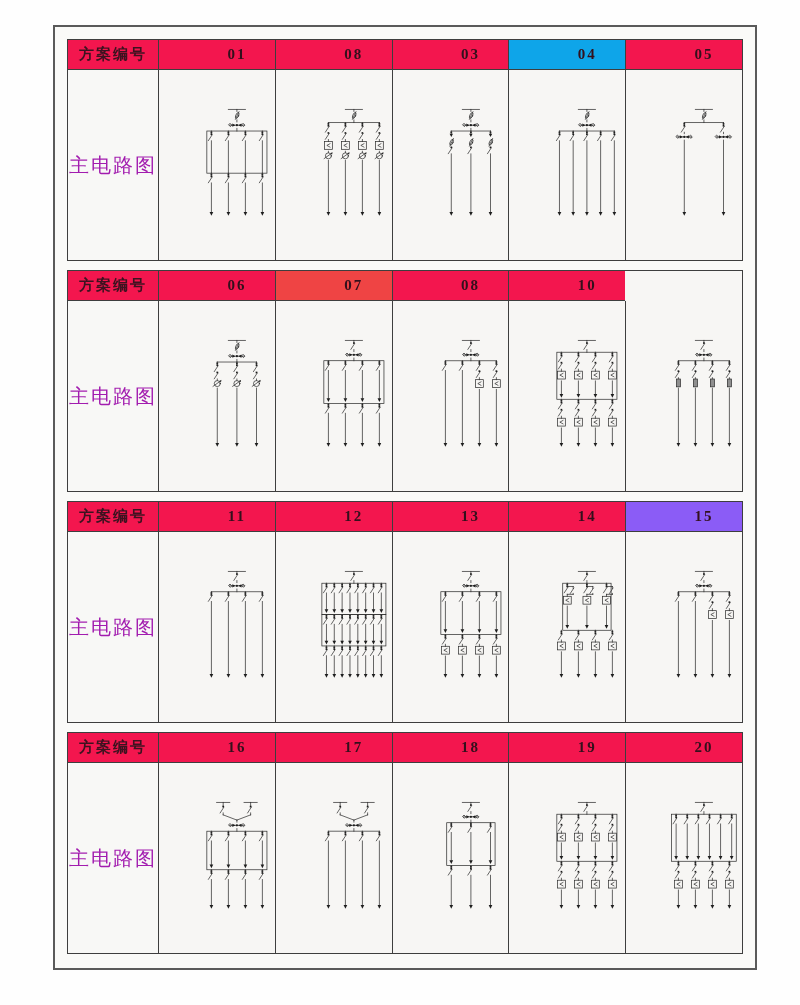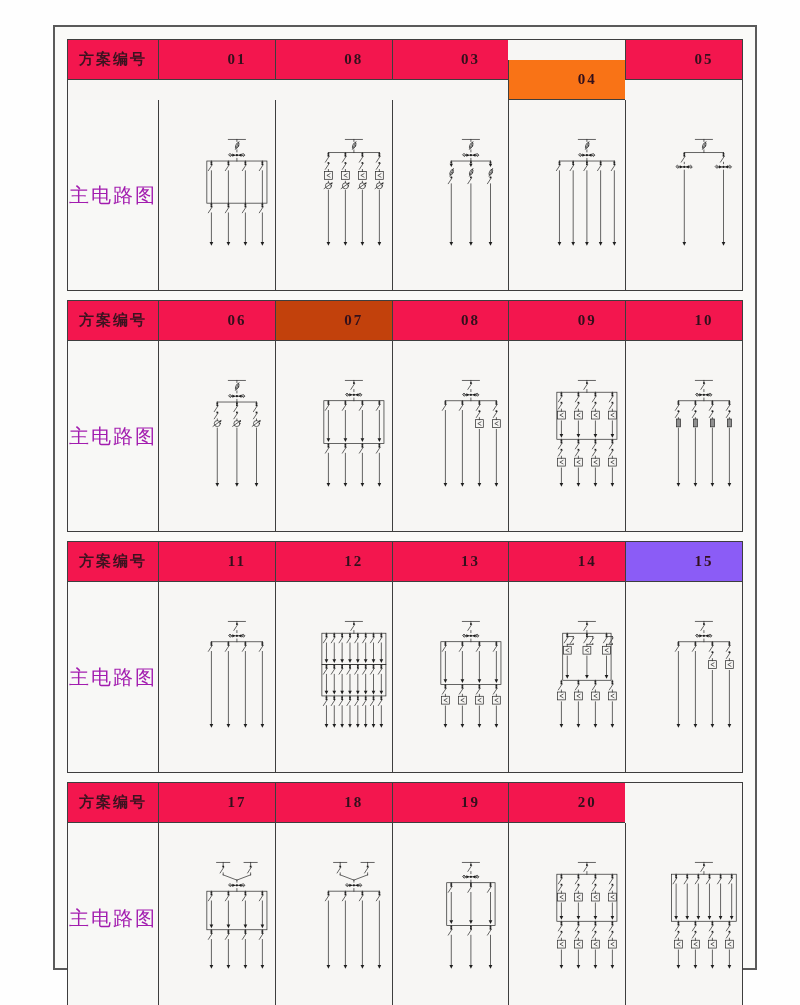--- a/index.html
+++ b/index.html
@@ -5,42 +5,42 @@
   html,body{margin:0;padding:0;background:#ffffff;}
   .page{position:relative;width:800px;height:1005px;background:#fefefe;
         font-family:"Liberation Serif","DejaVu Serif",serif;overflow:hidden;}
   .sheet{position:absolute;left:53px;top:25px;width:704px;height:945px;
          box-sizing:border-box;background:#fafaf8;border:2px solid #5a5a5a;
          padding:12px 12px 0 12px;}
   .block{border:1.5px solid #3e3e3e;margin-bottom:9px;background:#f7f6f4;}
   .row{display:grid;grid-template-columns:90px repeat(5,1fr);}
   .cell{box-sizing:border-box;display:flex;align-items:center;justify-content:center;}
   .cell + .cell{border-left:1px solid #3e3e3e;padding-left:40px;}
-  .row-header .cell{height:40px;border-bottom:1px solid #3e3e3e;
+  .row-header .cell{height:30px;border-bottom:1px solid #3e3e3e;
         font-size:15px;font-weight:bold;letter-spacing:2px;}
   .row-body .cell{height:190px;}
   .hl{color:#3c1320;}
   .num{color:#33101c;letter-spacing:1px;}
   .label-cell{background:#f8f8f6;font-size:20px;font-weight:400;color:#a21caf;letter-spacing:2px;}
   .dcell{background:#f7f6f4;}
   .dcell svg{width:100%;height:100%;display:block;}
 </style>
 </head>
 <body>
 
 <div class="page">
   <div class="sheet">
 
     <section class="block">
       <div class="row row-header">
         <div class="cell hl hdr" style="background: rgb(243, 22, 78); color: rgb(60, 19, 32);">方案编号</div>
         <div class="cell num hdr" style="background: rgb(243, 22, 78);">01</div>
         <div class="cell num hdr" style="background: rgb(243, 22, 78);">08</div>
         <div class="cell num hdr" style="background: rgb(243, 22, 78);">03</div>
-        <div class="cell num hdr" style="background: #f97316; margin-top: 20px;">04</div>
+        <div class="cell num hdr" style="background: #0ea5e9;">04</div>
         <div class="cell num hdr" style="background: rgb(243, 22, 78);">05</div>
       </div>
       <div class="row row-body">
         <div class="cell label-cell">主电路图</div>
         <div class="cell dcell">
             <svg viewBox="0 0 116 190" preserveAspectRatio="xMidYMid meet">
               <g stroke="#2b2b2b" stroke-width="1.1" fill="none" stroke-linecap="square">
                 <line x1="45" y1="10" x2="71" y2="10"></line>
                 <line x1="58" y1="10" x2="58" y2="13"></line>
                 <line x1="61.2" y1="13.5" x2="55.8" y2="25"></line>
@@ -306,23 +306,22 @@
               </g>
             </svg>
           </div>
       </div>
     </section>
 
     <section class="block">
       <div class="row row-header">
         <div class="cell hl hdr" style="background: rgb(243, 22, 78); color: rgb(60, 19, 32);">方案编号</div>
         <div class="cell num hdr" style="background: rgb(243, 22, 78);">06</div>
-        <div class="cell num hdr" style="background: #c2410c;">07</div>
+        <div class="cell num hdr" style="background: #ef4444;">07</div>
         <div class="cell num hdr" style="background: rgb(243, 22, 78);">08</div>
-        <div class="cell num hdr" style="background: rgb(243, 22, 78);">09</div>
         <div class="cell num hdr" style="background: rgb(243, 22, 78);">10</div>
       </div>
       <div class="row row-body">
         <div class="cell label-cell">主电路图</div>
         <div class="cell dcell">
             <svg viewBox="0 0 116 190" preserveAspectRatio="xMidYMid meet">
               <g stroke="#2b2b2b" stroke-width="1.1" fill="none" stroke-linecap="square">
                 <line x1="45" y1="10" x2="71" y2="10"></line>
                 <line x1="58" y1="10" x2="58" y2="13"></line>
                 <line x1="61.2" y1="13.5" x2="55.8" y2="25"></line>
@@ -1089,20 +1088,21 @@
                 <polygon points="94.2,167 99.8,167 97,172.6" fill="#1d1d1d" stroke="none"></polygon>
               </g>
             </svg>
           </div>
       </div>
     </section>
 
     <section class="block">
       <div class="row row-header">
         <div class="cell hl hdr" style="background: rgb(243, 22, 78); color: rgb(60, 19, 32);">方案编号</div>
+        <div class="cell num hdr" style="background: rgb(243, 22, 78);">16</div>
         <div class="cell num hdr" style="background: rgb(243, 22, 78);">17</div>
         <div class="cell num hdr" style="background: rgb(243, 22, 78);">18</div>
         <div class="cell num hdr" style="background: rgb(243, 22, 78);">19</div>
         <div class="cell num hdr" style="background: rgb(243, 22, 78);">20</div>
       </div>
       <div class="row row-body">
         <div class="cell label-cell">主电路图</div>
         <div class="cell dcell">
             <svg viewBox="0 0 116 190" preserveAspectRatio="xMidYMid meet">
               <g stroke="#2b2b2b" stroke-width="1.1" fill="none" stroke-linecap="square">

